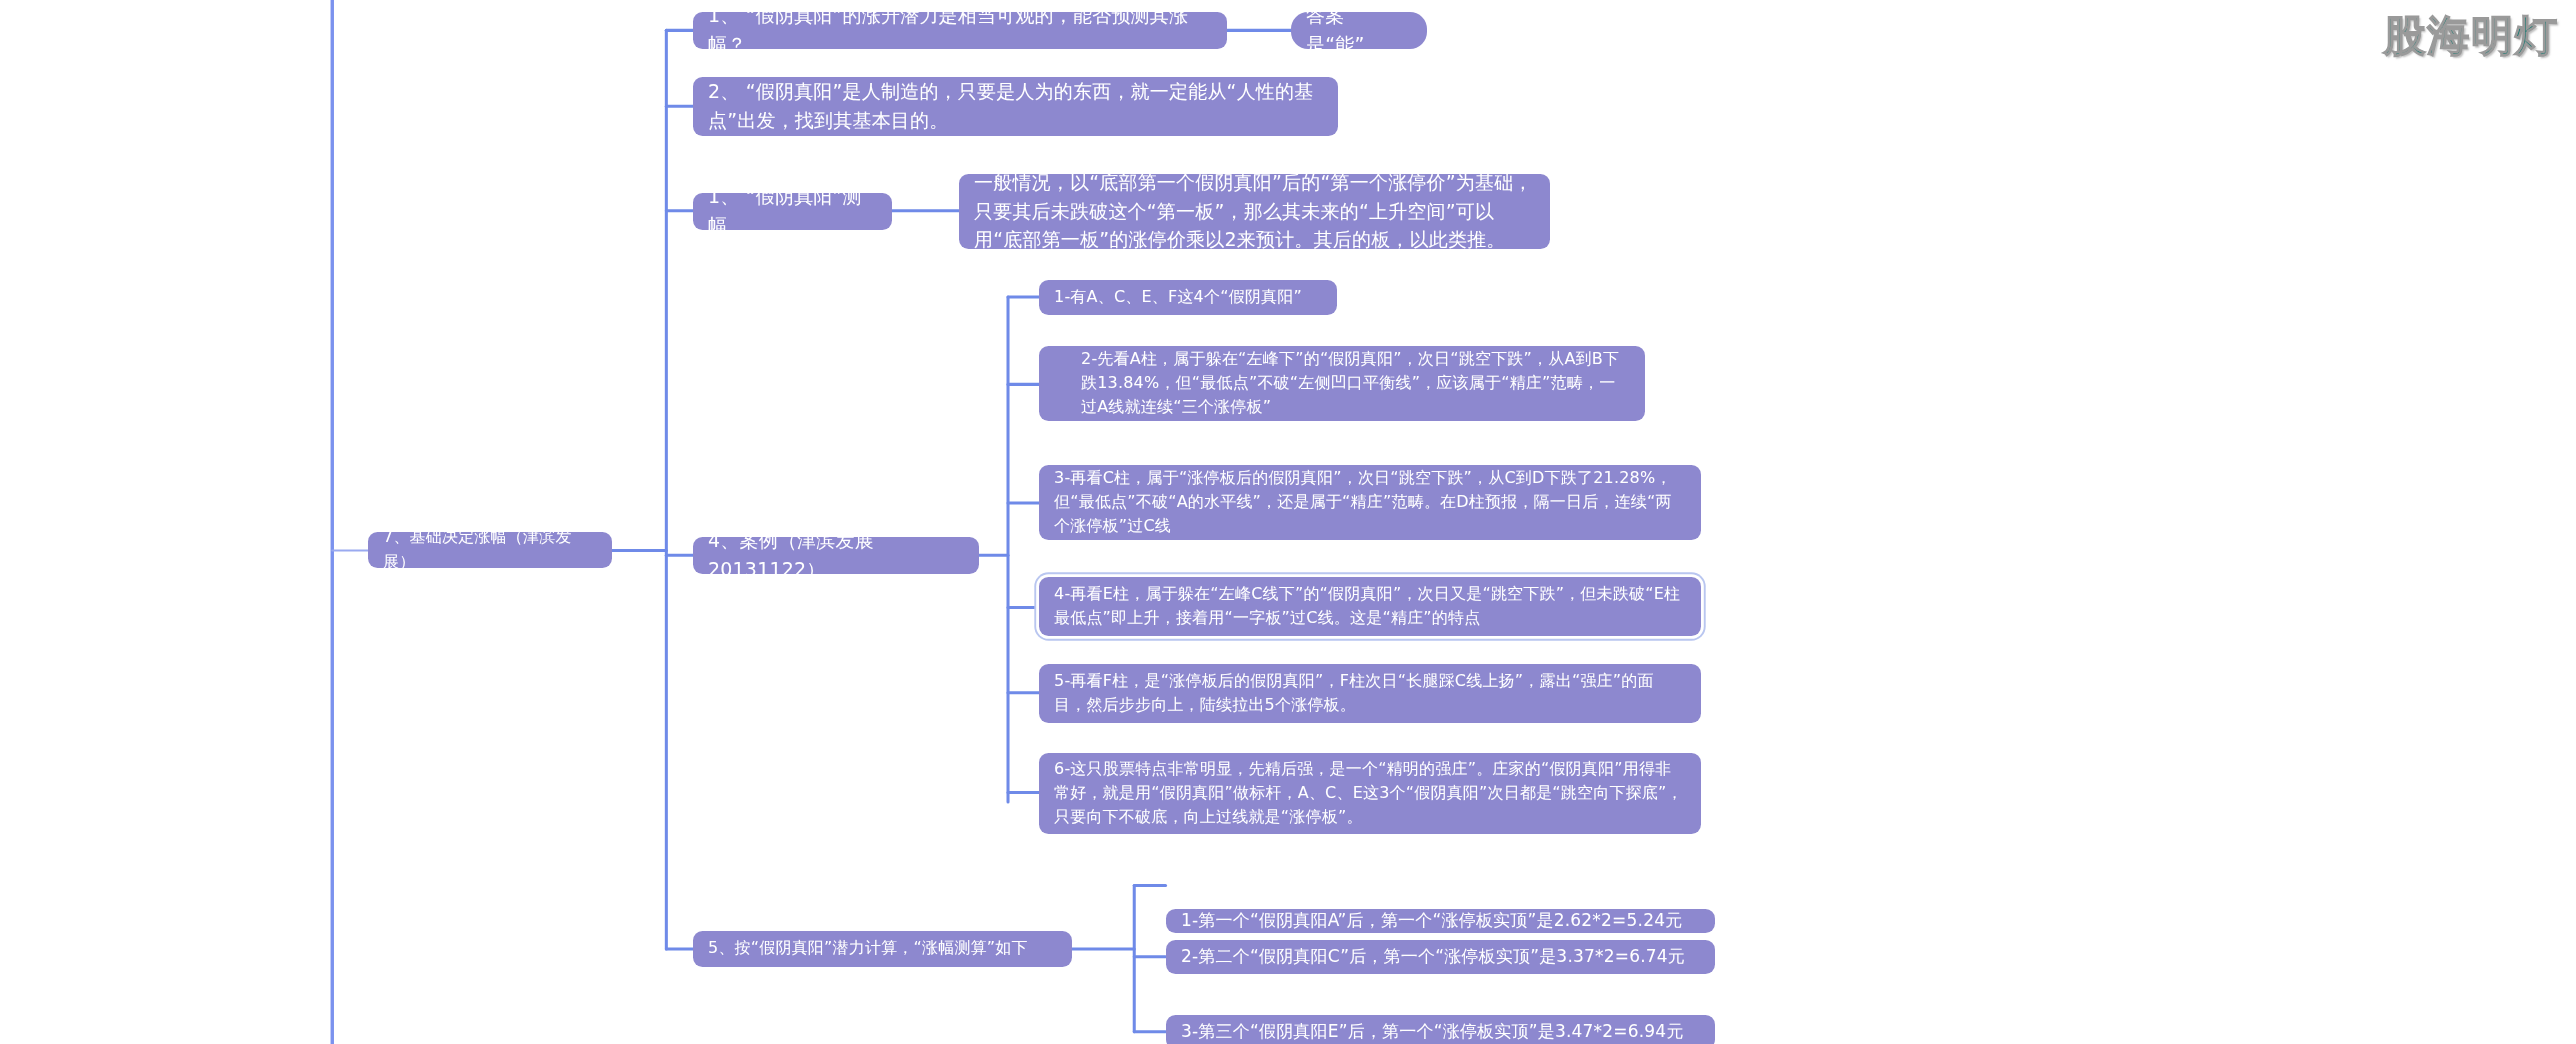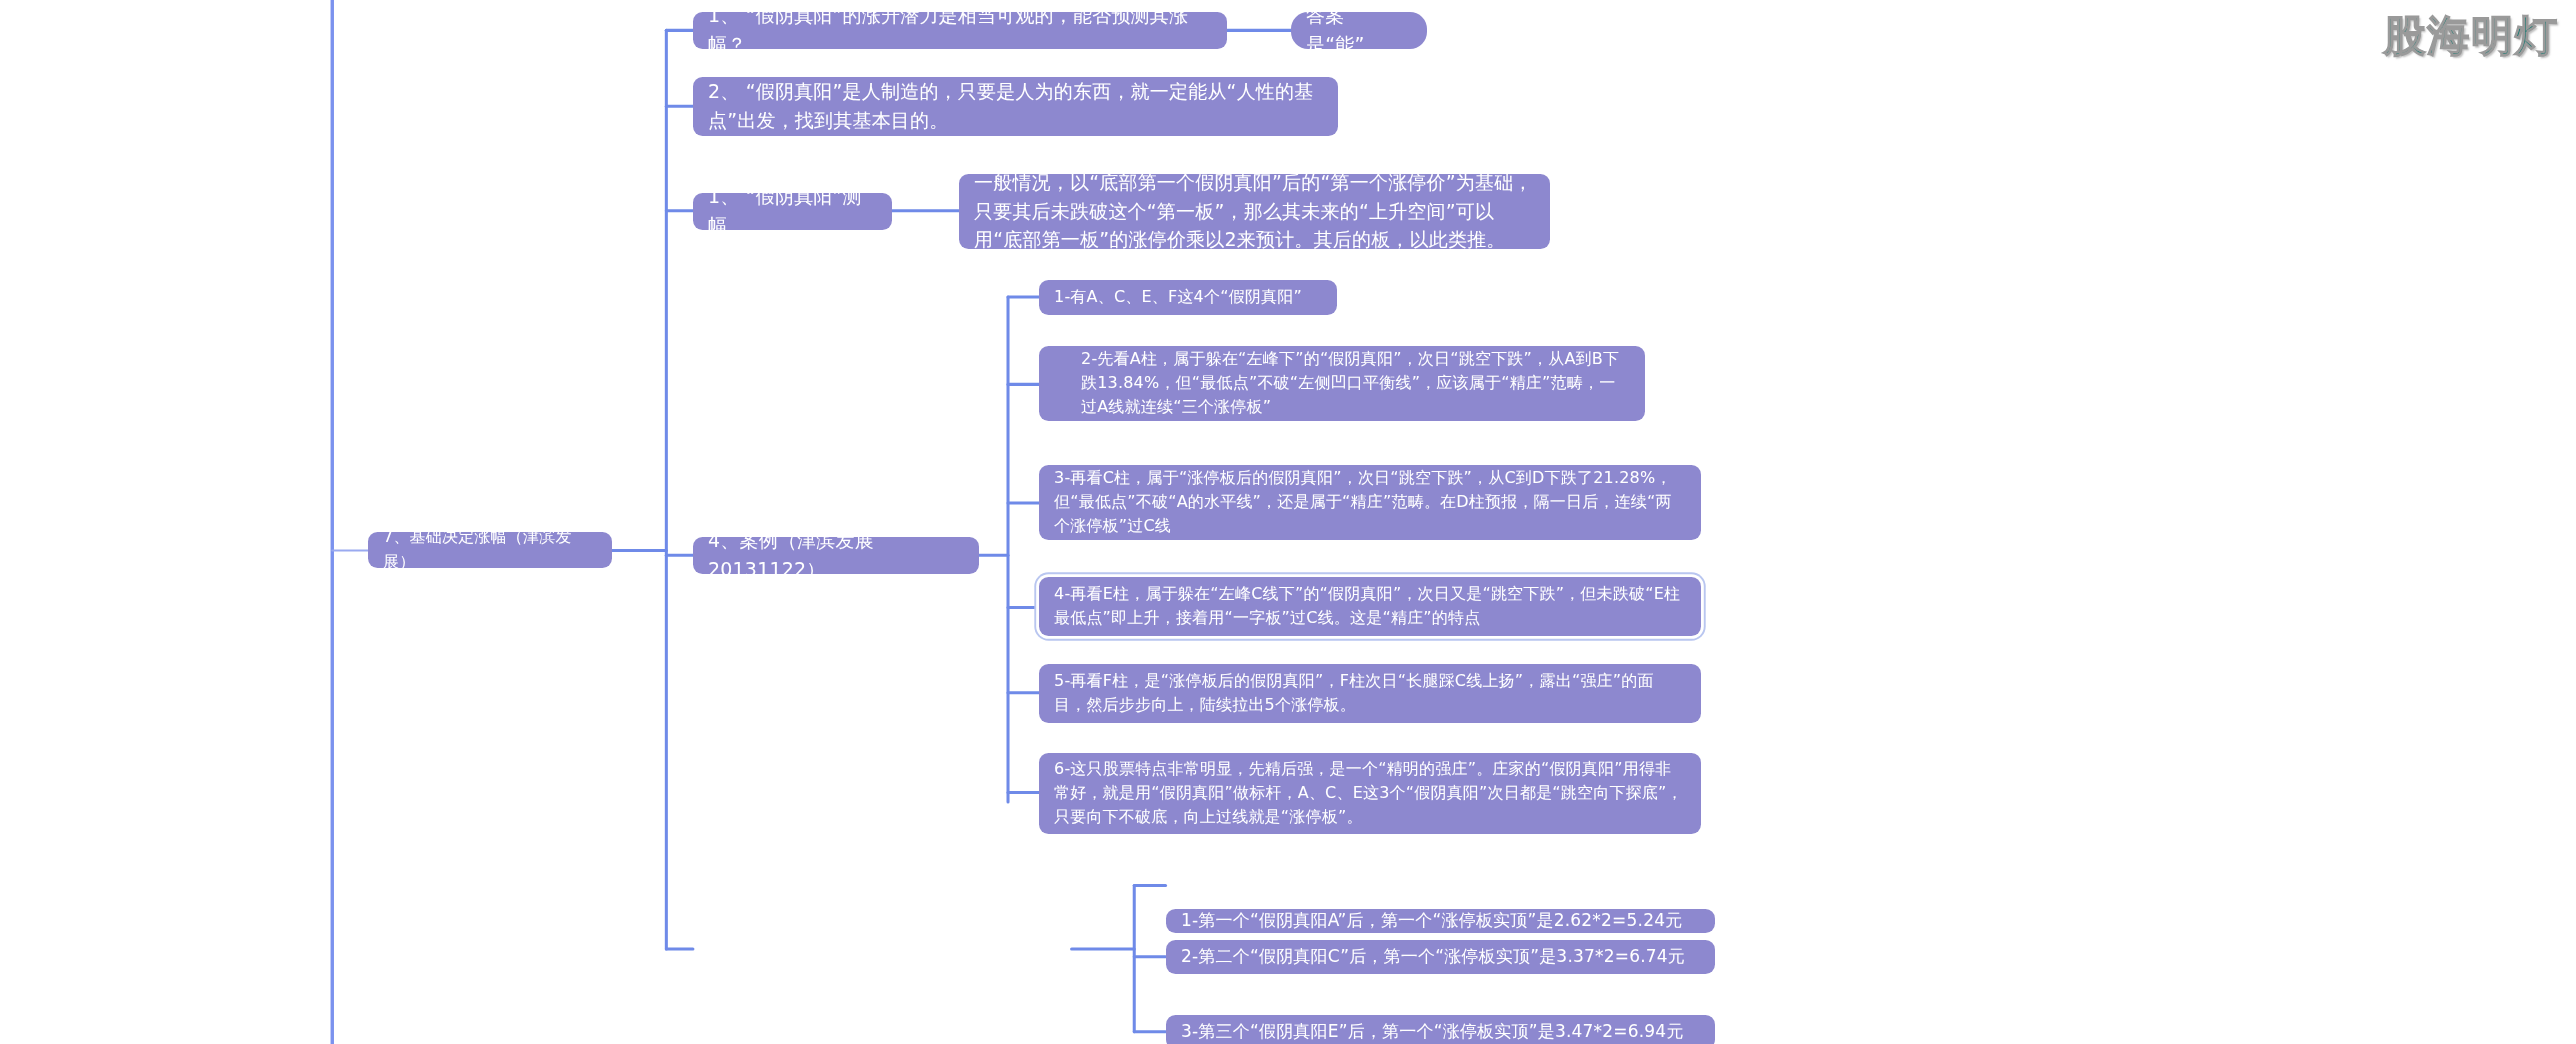--- a/index.html
+++ b/index.html
@@ -153,20 +153,23 @@
   </div>
 
   <div class="node n-sz-19" style="left:1039px; top:664px; width:662px; height:59px;">
     <span class="node-inner">5-再看F柱，是“涨停板后的假阴真阳”，F柱次日“长腿踩C线上扬”，露出“强庄”的面目，然后步步向上，陆续拉出5个涨停板。</span>
   </div>
 
   <div class="node n-sz-19" style="left:1039px; top:753px; width:662px; height:81px;">
     <span class="node-inner">6-这只股票特点非常明显，先精后强，是一个“精明的强庄”。庄家的“假阴真阳”用得非常好，就是用“假阴真阳”做标杆，A、C、E这3个“假阴真阳”次日都是“跳空向下探底”，只要向下不破底，向上过线就是“涨停板”。</span>
   </div>
 
+  <div class="node n-sz-19" style="left:693px; top:931px; width:379px; height:36px;">
+    <span class="node-inner">5、按“假阴真阳”潜力计算，“涨幅测算”如下</span>
+  </div>
 
   <div class="node n-sz-18" style="left:1166px; top:868px; width:549px; height:24px;margin-top:41px;">
     <span class="node-inner">1-第一个“假阴真阳A”后，第一个“涨停板实顶”是2.62*2=5.24元</span>
   </div>
   <div class="node n-sz-18" style="left:1166px; top:940px; width:549px; height:34px;">
     <span class="node-inner">2-第二个“假阴真阳C”后，第一个“涨停板实顶”是3.37*2=6.74元</span>
   </div>
   <div class="node n-sz-18" style="left:1166px; top:1015px; width:549px; height:34px;">
     <span class="node-inner">3-第三个“假阴真阳E”后，第一个“涨停板实顶”是3.47*2=6.94元</span>
   </div>

